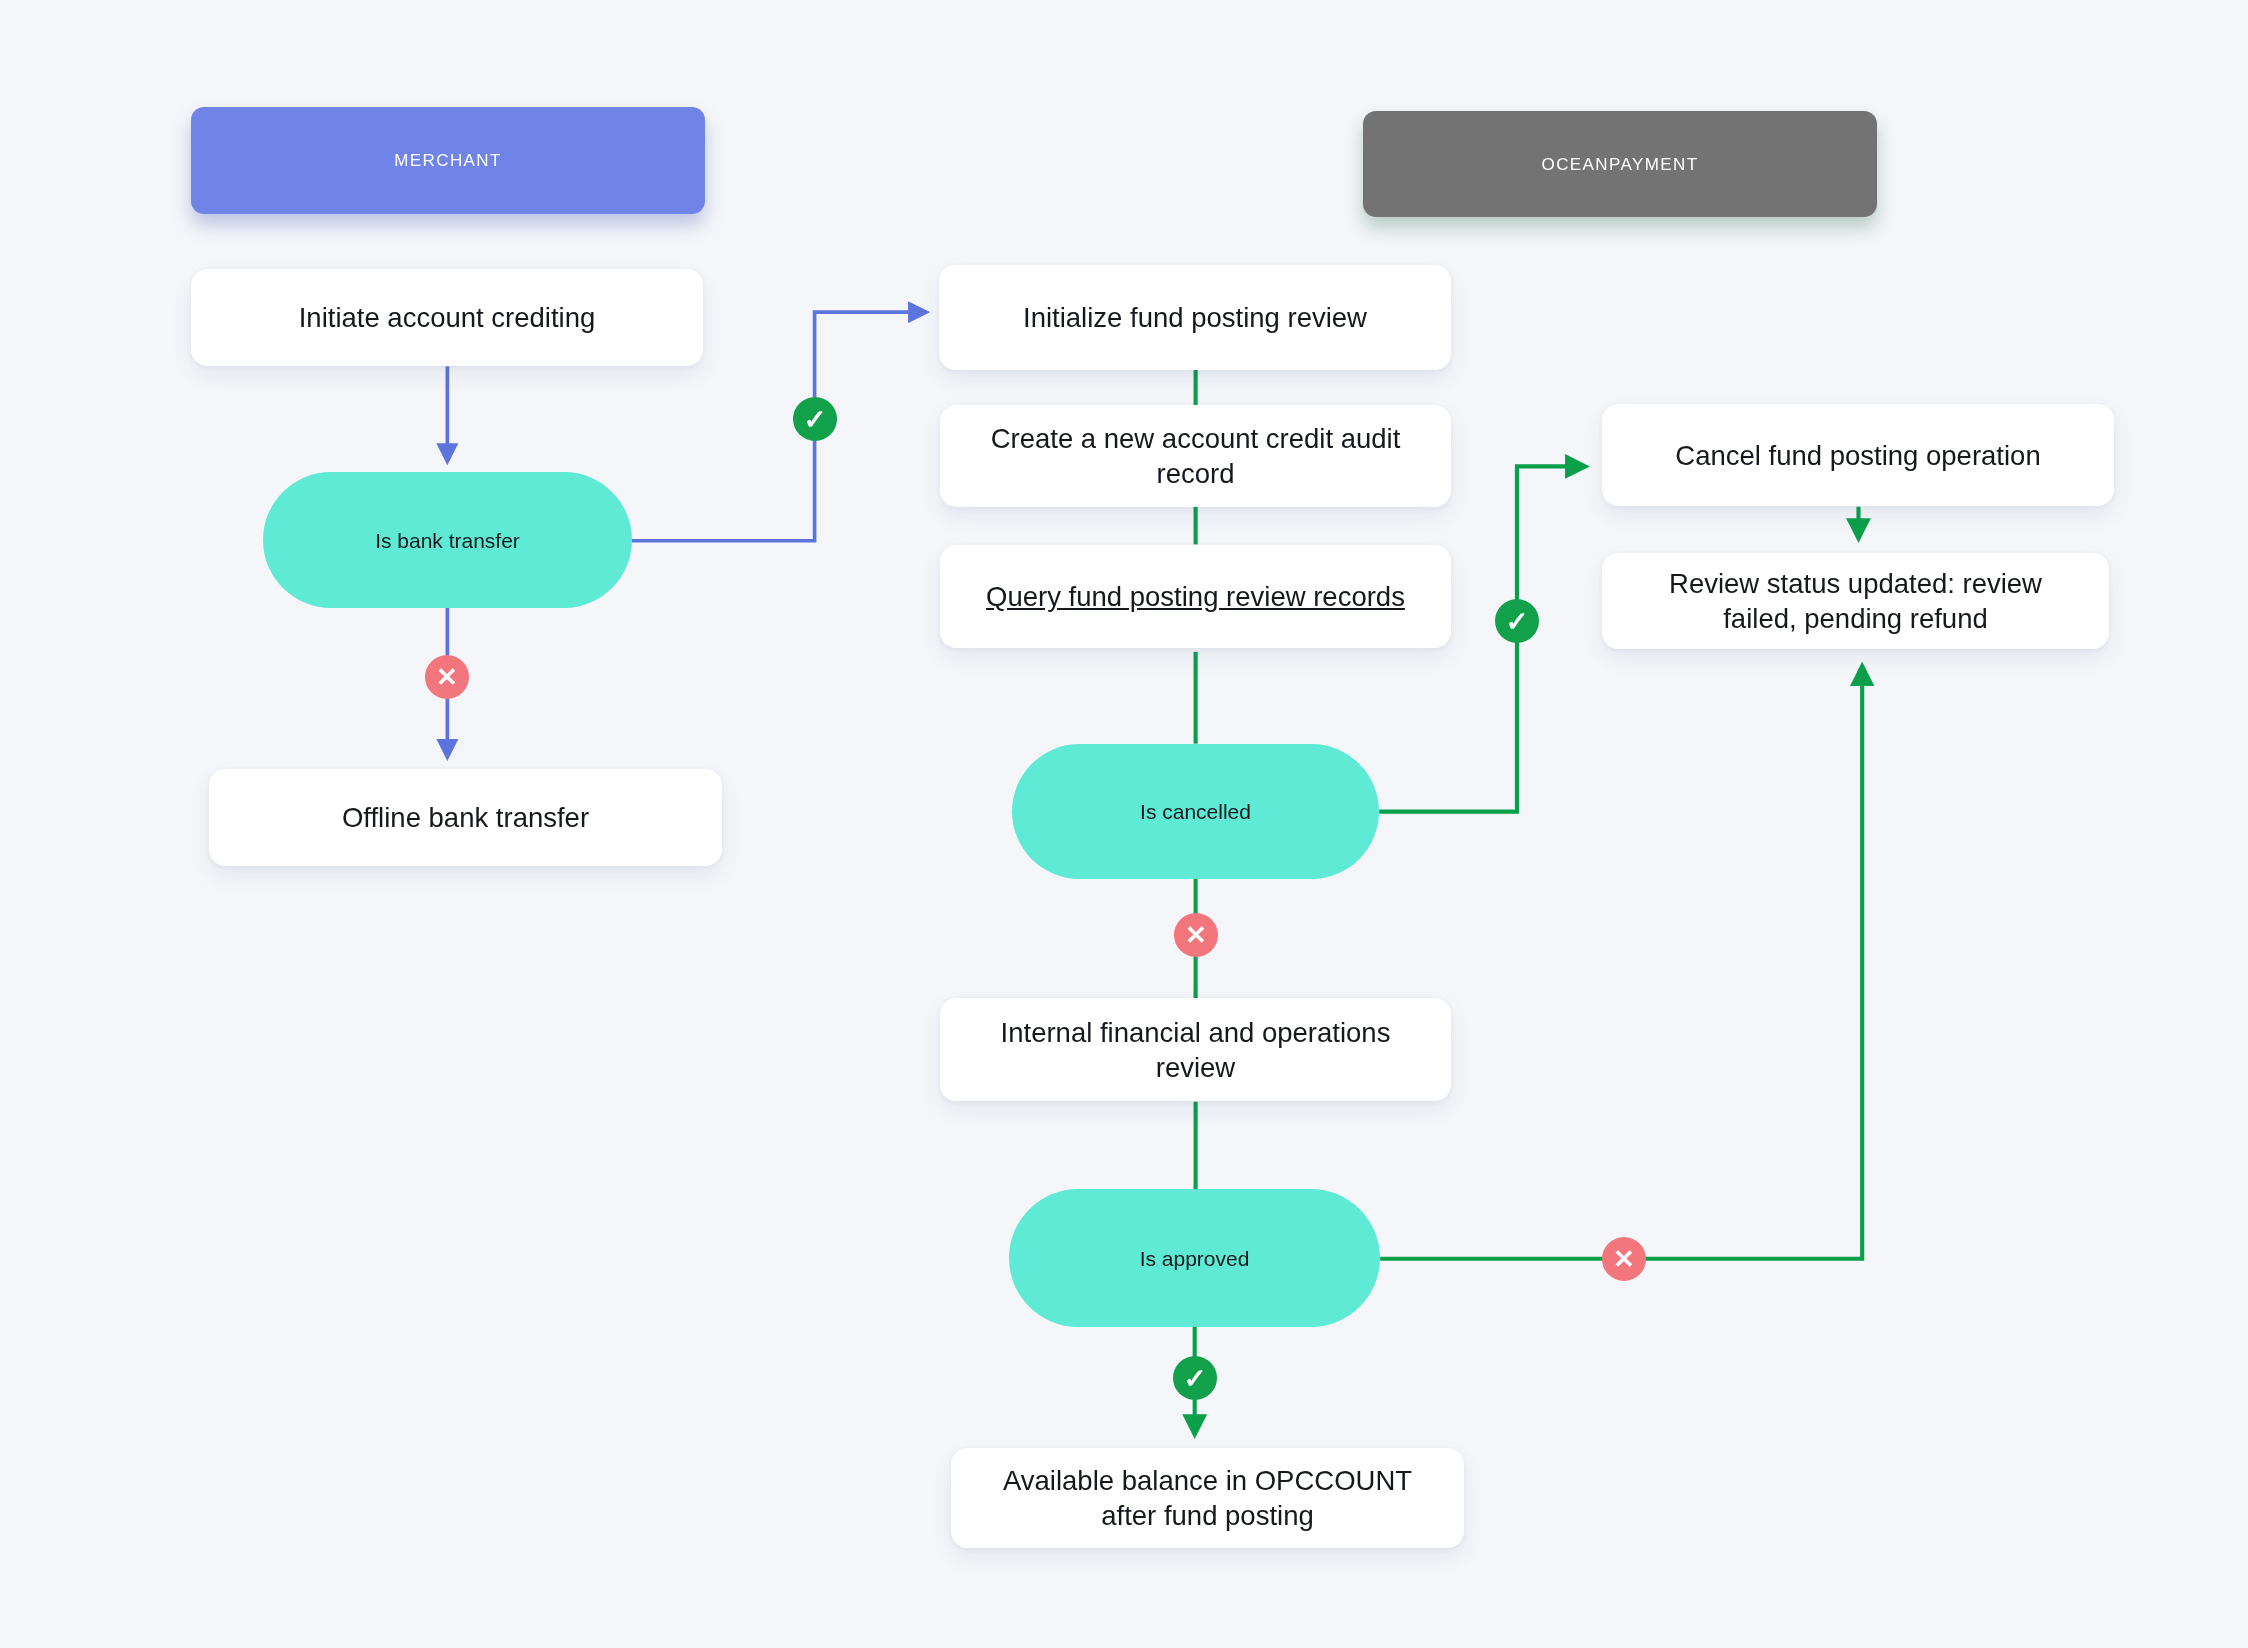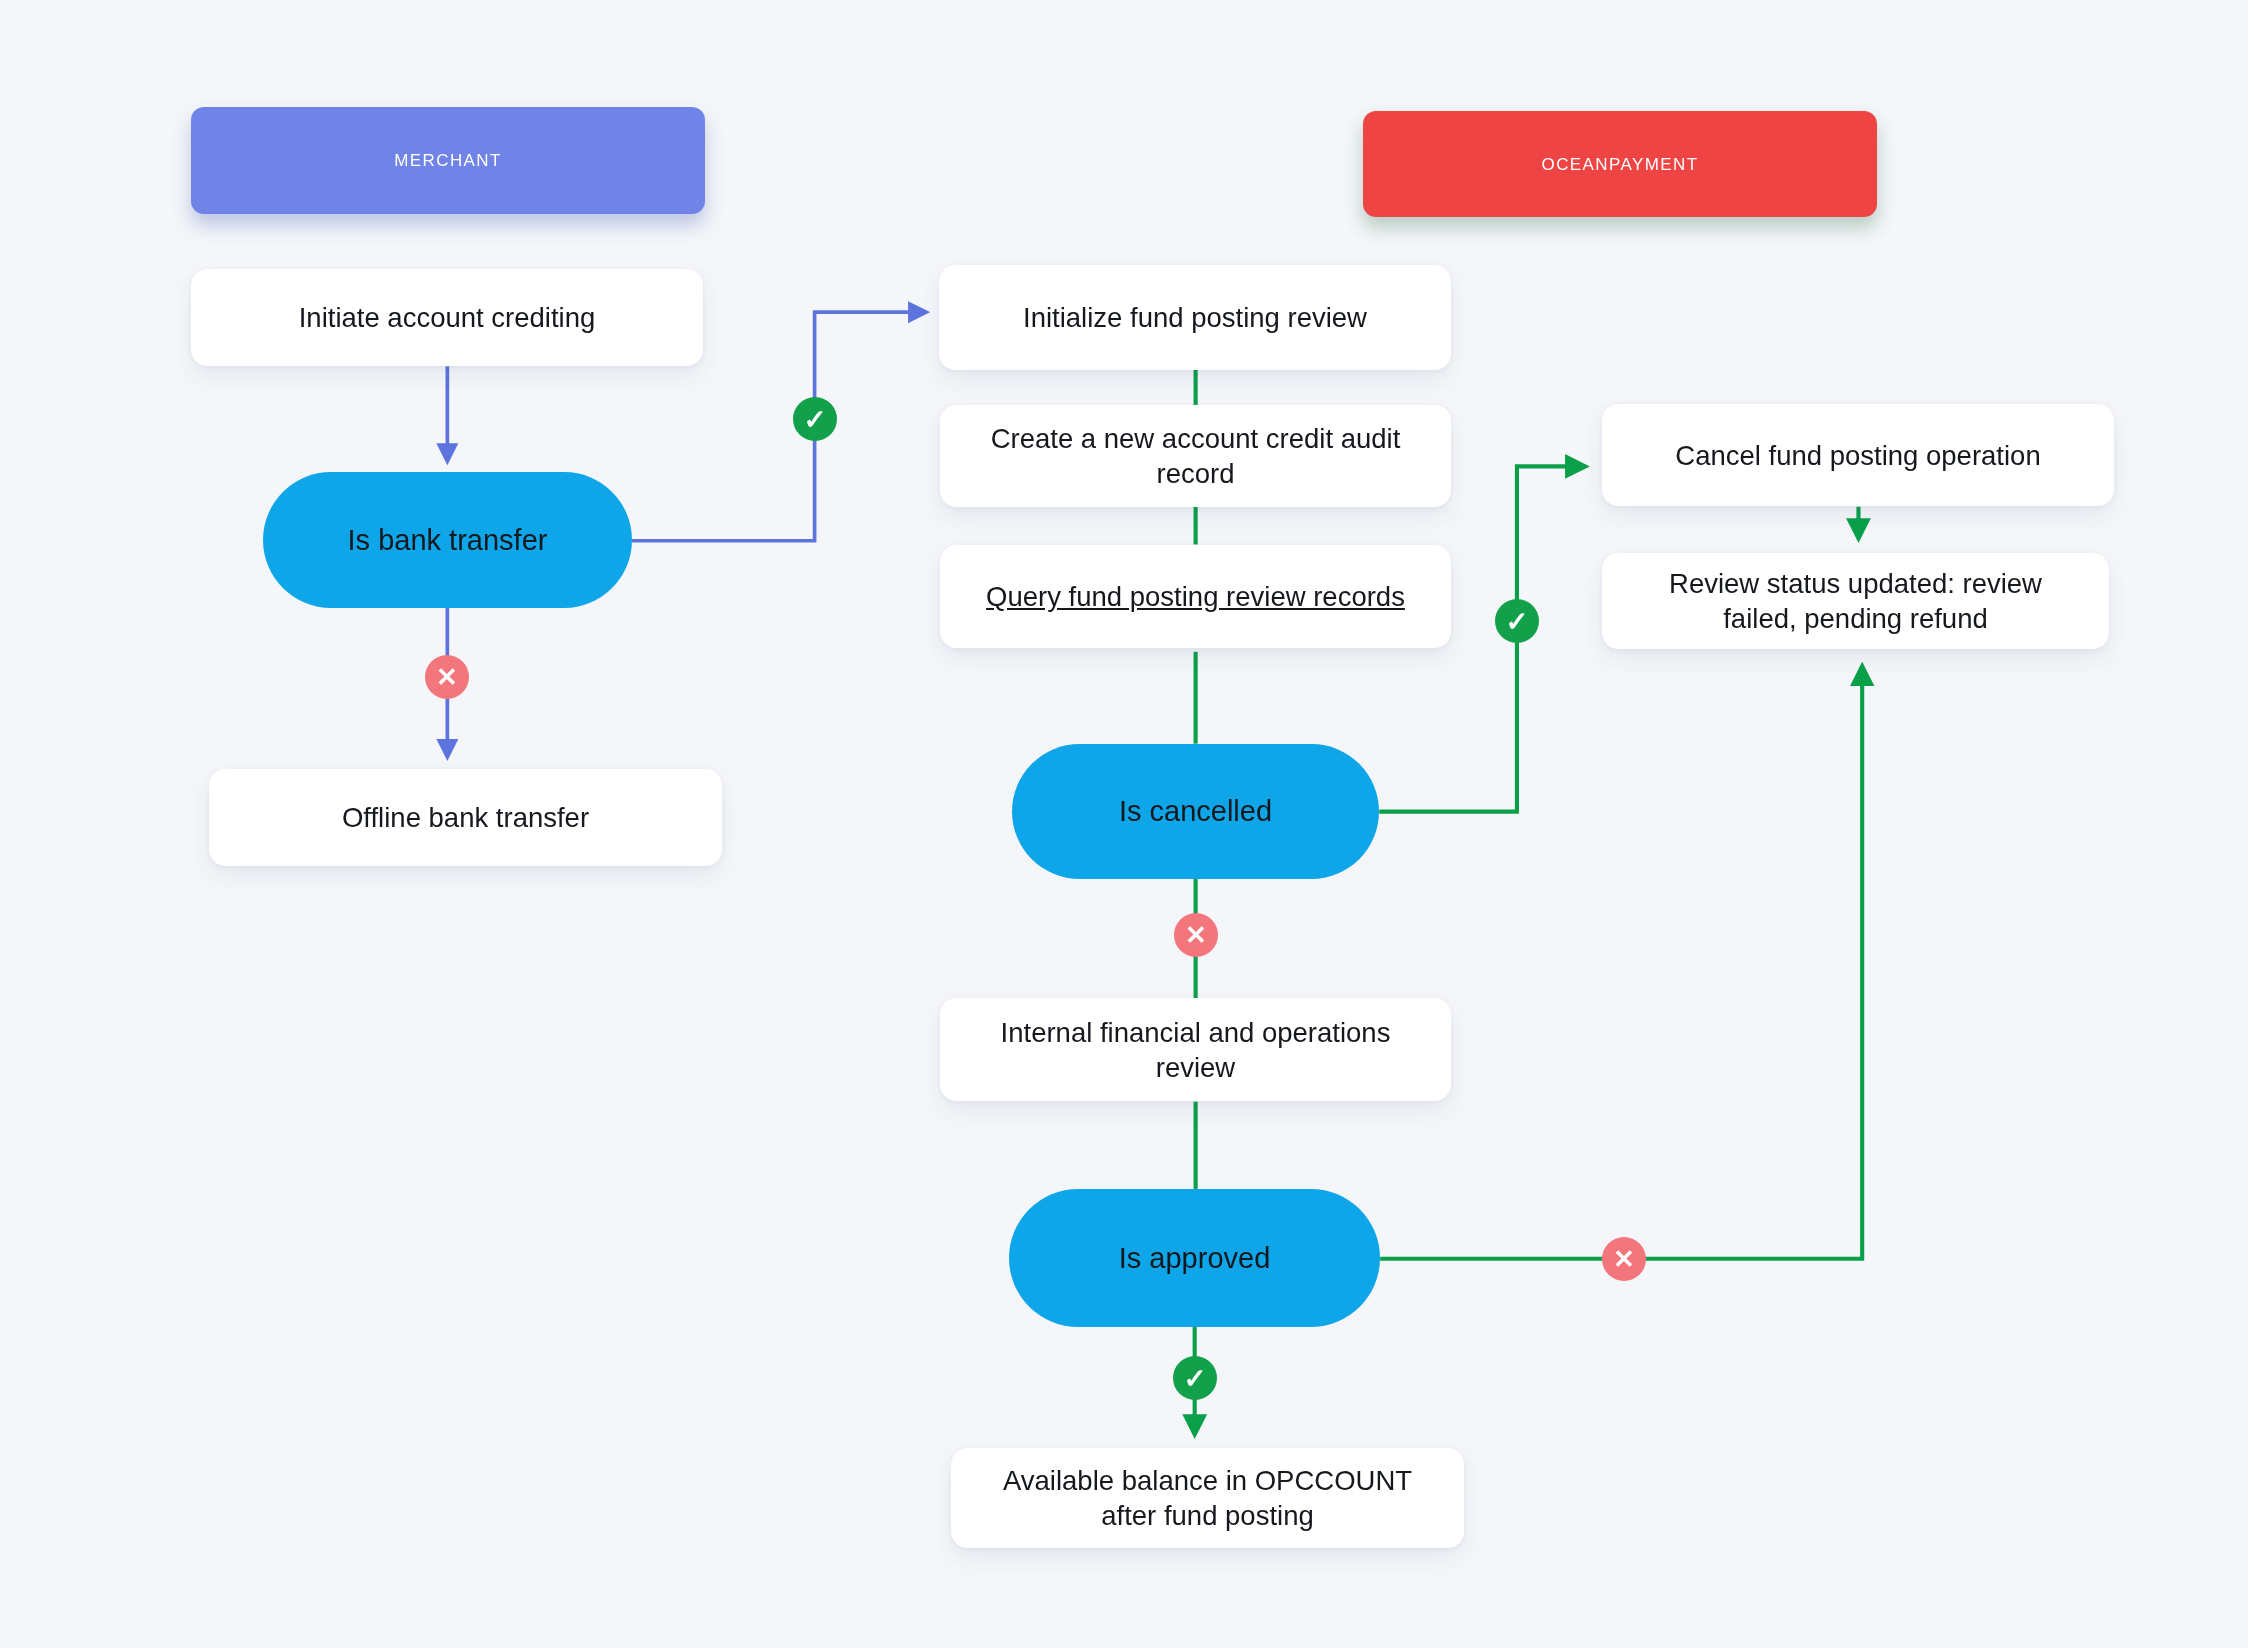--- a/index.html
+++ b/index.html
@@ -21,37 +21,37 @@
     font-size:27.5px;
     line-height:35px;
   }
   .card{
     background:#ffffff;
     border-radius:16.5px;
     box-shadow:0 9.2px 22px rgba(40,60,110,0.07), 0 1.8px 5.5px rgba(40,60,110,0.05);
     padding:0 32px;
   }
   .pill{
-    background:#0ea5e9;
+    background:#5eead4;
     border-radius:917px;
-    font-size:29px;
+    font-size:21px;
   }
   .lane-btn{
     color:#ffffff;
     font-size:17px;
     letter-spacing:1.4px;
     border-radius:13px;
     font-weight:400;
   }
   .lane-merchant{
     background:#6f84e6;
     box-shadow:0 11px 18.4px rgba(90,110,190,0.35);
   }
   .lane-ocean{
-    background:#ef4444;
+    background:#737373;
     box-shadow:0 11px 18.4px rgba(50,110,75,0.30);
   }
   .badge{
     position:absolute;
     width:44px;height:44px;
     border-radius:50%;
     display:flex;align-items:center;justify-content:center;
     color:#ffffff;
     font-weight:700;
   }

